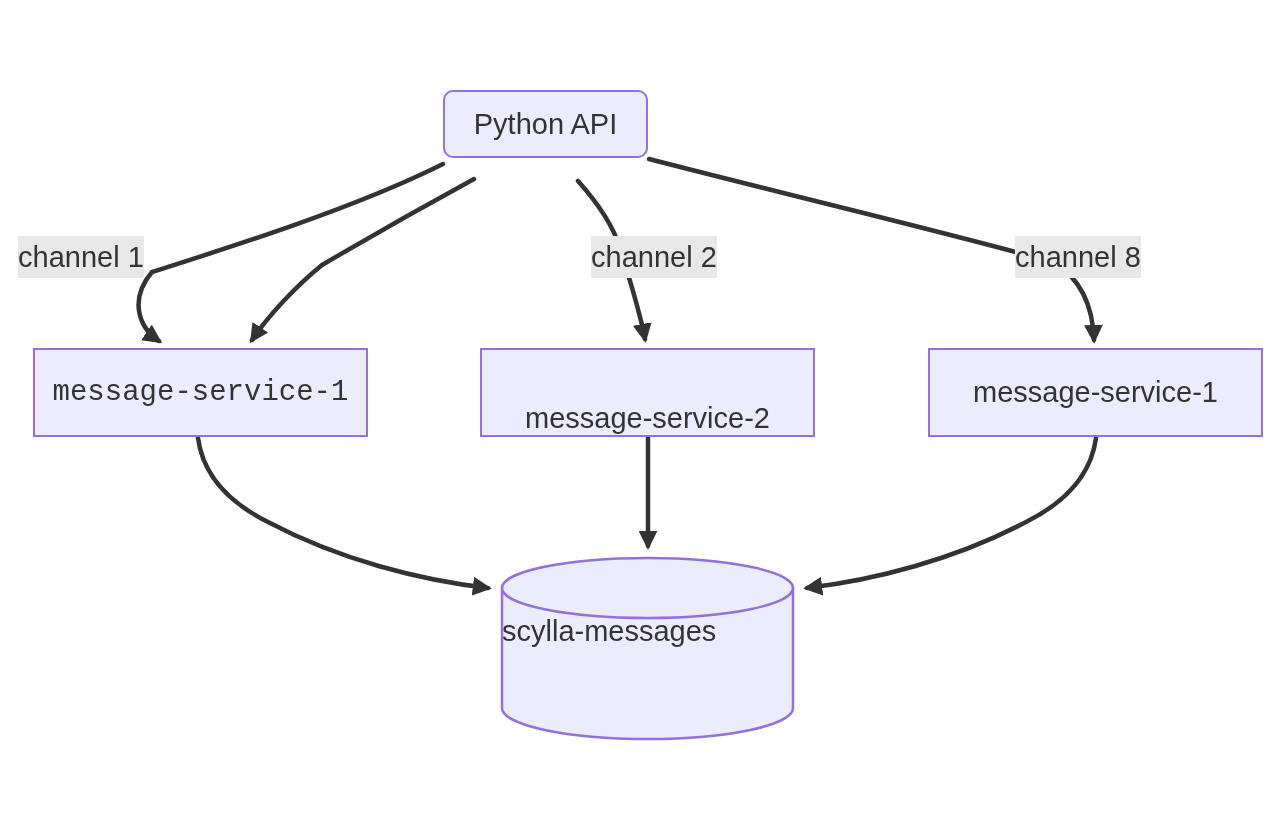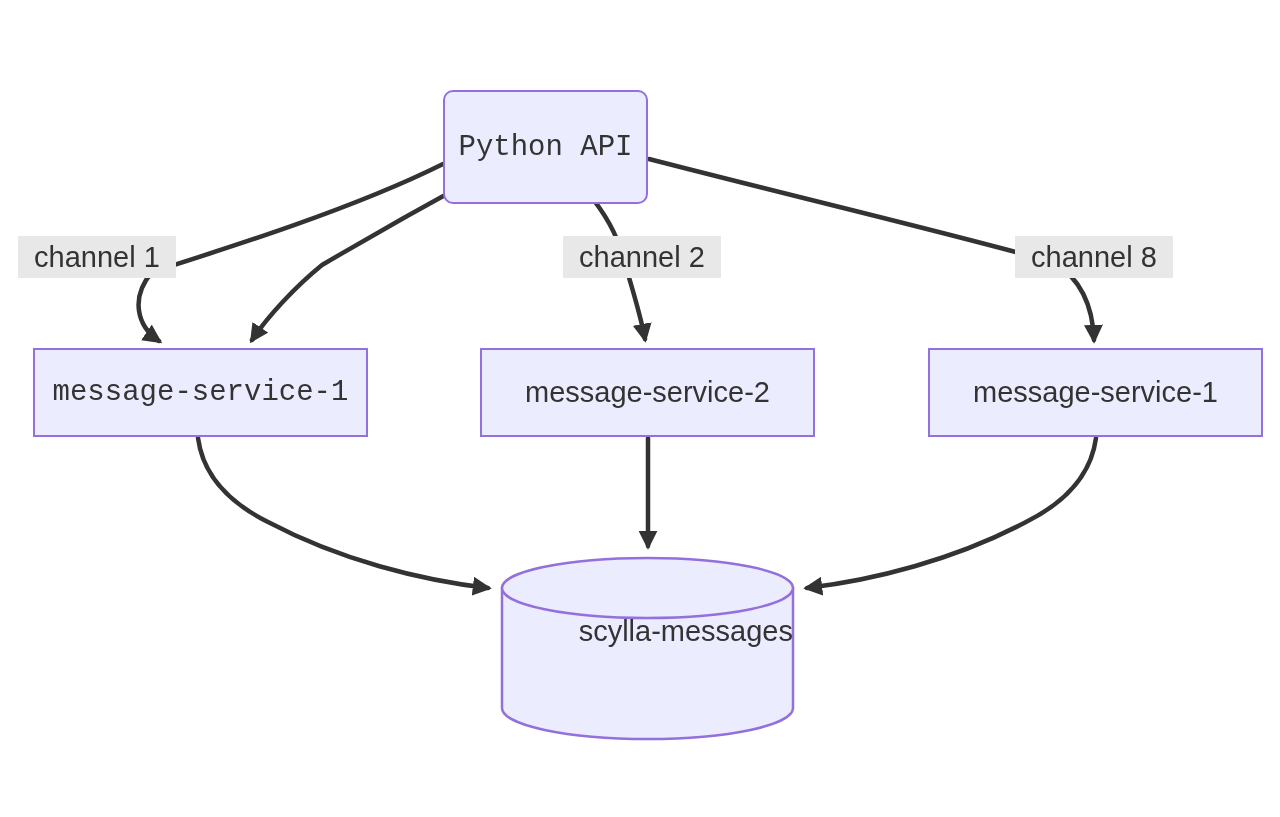--- a/index.html
+++ b/index.html
@@ -30,44 +30,44 @@
     color: #333333;
     font-size: 29px;
     display: flex;
     align-items: center;
     justify-content: center;
     white-space: nowrap;
   }
   .node.rounded {
     border-radius: 10px;
   }
-  .node-api  { left: 443px; top: 90px;  width: 205px; height: 114px; font-family: Liberation Mono, monospace; }
+  .node-api  { left: 443px; top: 90px;  width: 205px; height: 68px; }
   .node-ms1  { left: 33px;  top: 348px; width: 335px; height: 89px; font-family: Liberation Mono, monospace; }
-  .node-ms2  { left: 480px; top: 348px; width: 335px; height: 89px; }
+  .node-ms2  { left: 480px; top: 348px; width: 335px; height: 89px; align-items: flex-end; }
   .node-ms3  { left: 928px; top: 348px; width: 335px; height: 89px; }
   .edge-label {
     position: absolute;
     top: 236px;
     background: #e8e8e8;
     color: #333333;
     font-size: 29px;
     line-height: 36px;
-    padding: 3px 16px;
+    padding: 3px 0;
     white-space: nowrap;
   }
   .edge-label-ch1 { left: 18px; }
   .edge-label-ch4 { left: 243px; }
-  .edge-label-ch2 { left: 563px; }
+  .edge-label-ch2 { left: 591px; }
   .edge-label-ch3 { left: 1015px; }
   .cylinder-label {
     position: absolute;
     left: 502px;
     top: 615px;
     width: 291px;
-    text-align: right;
+    text-align: left;
     color: #333333;
     font-size: 29px;
     white-space: nowrap;
   }
 </style>
 </head>
 <body>
 
 <div class="canvas">
 

